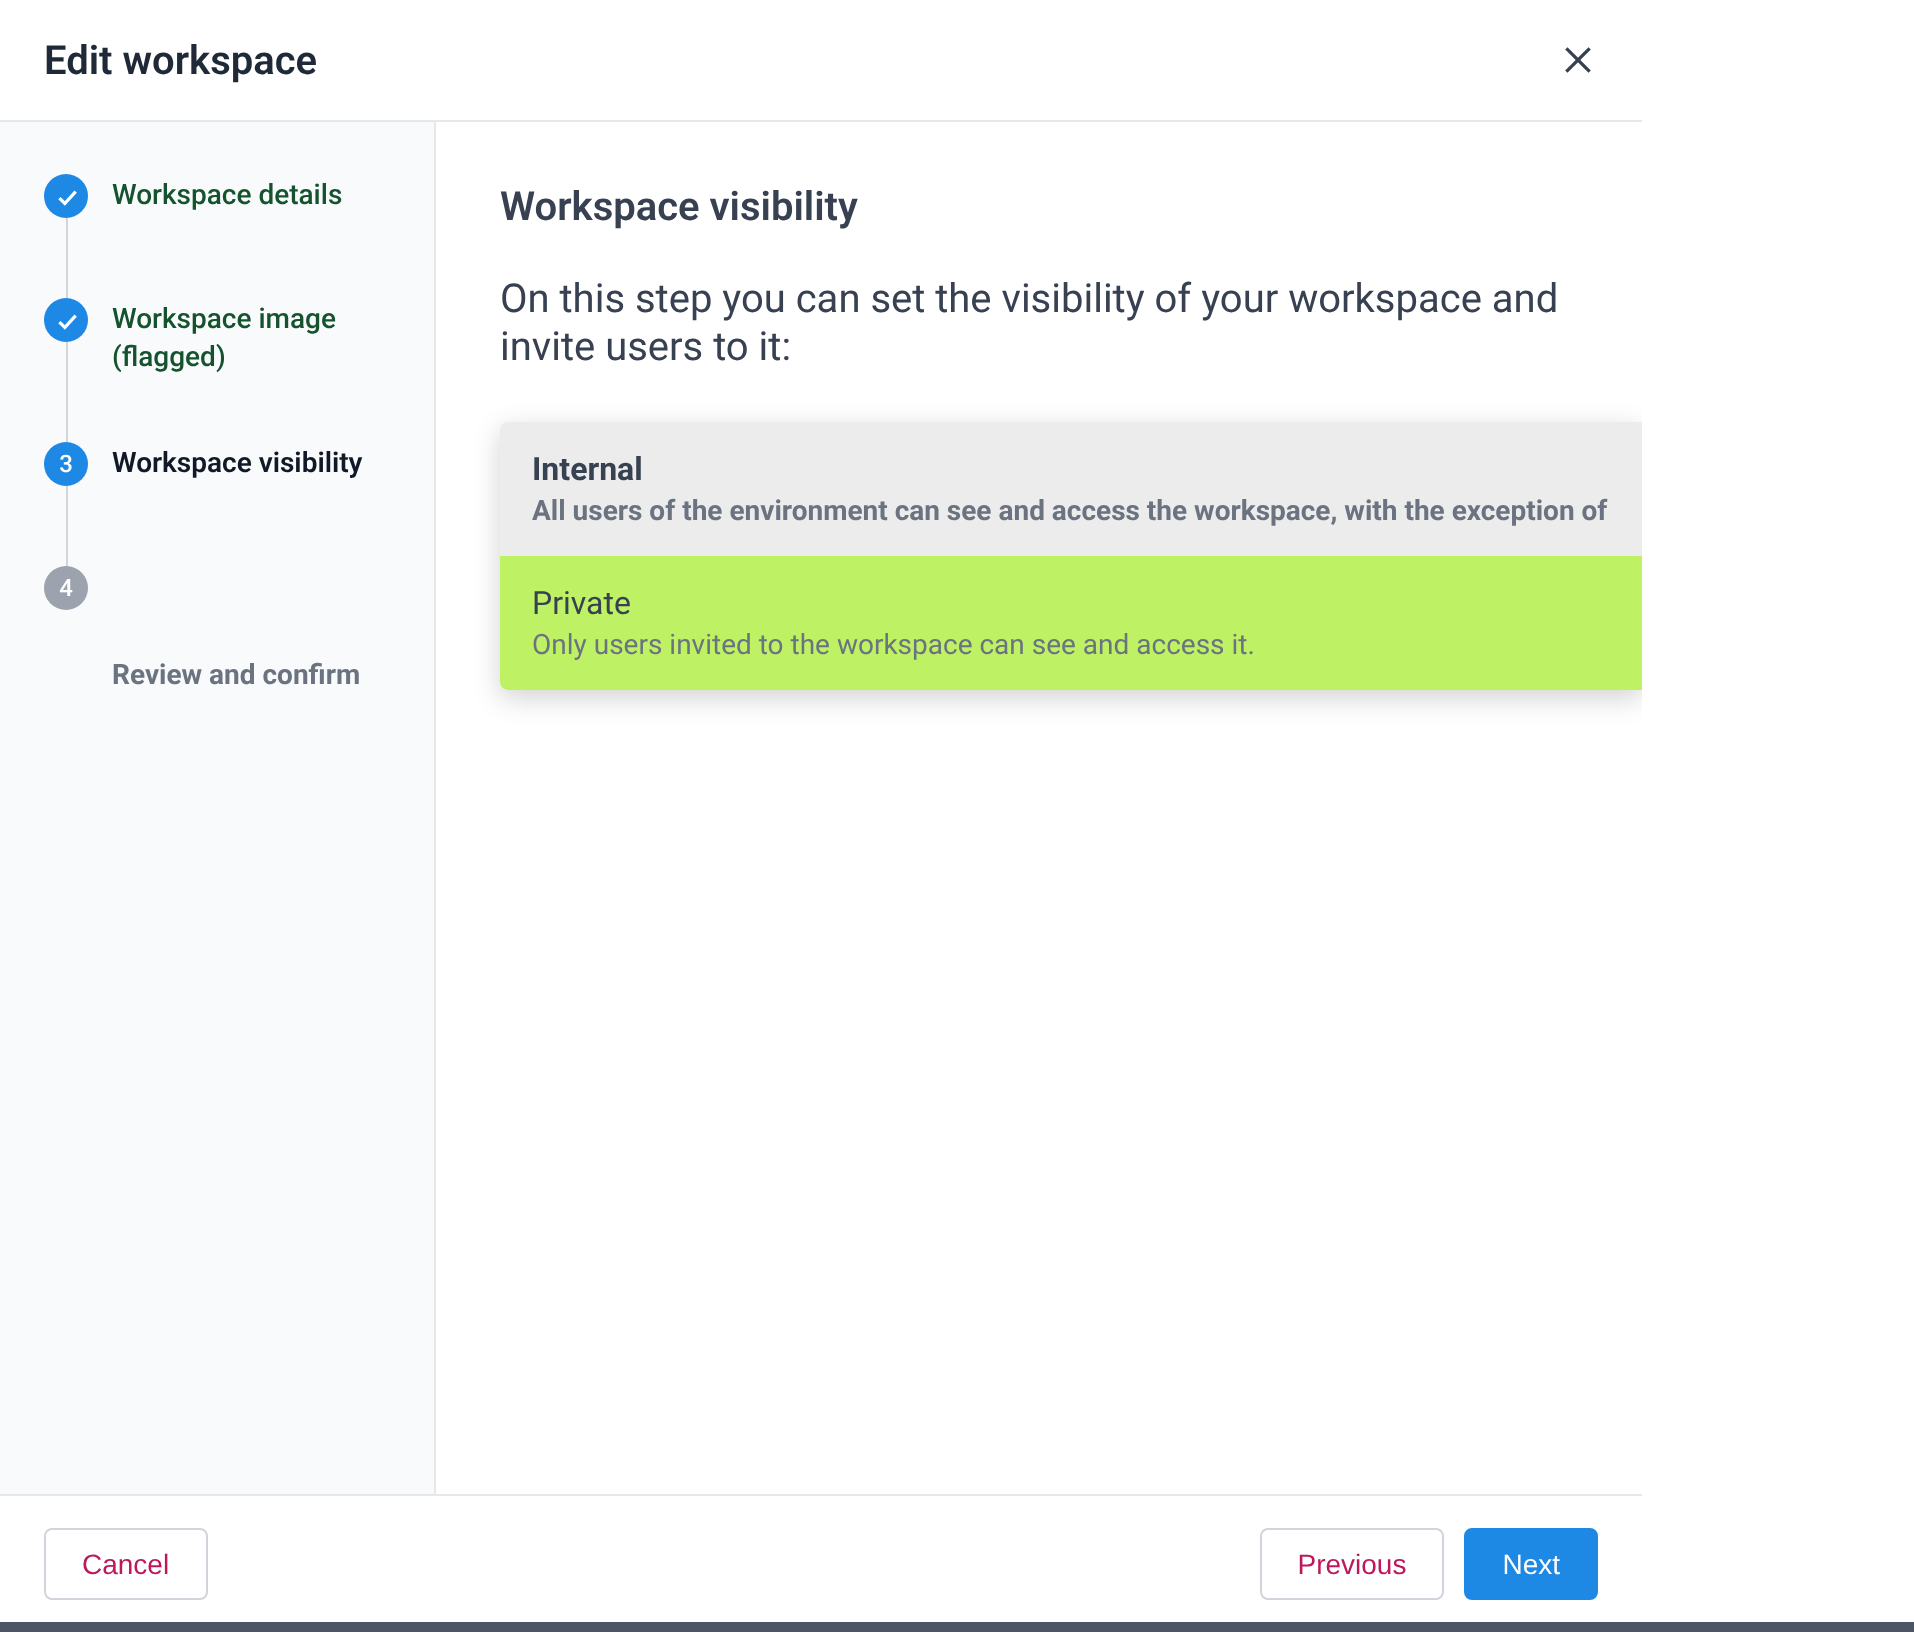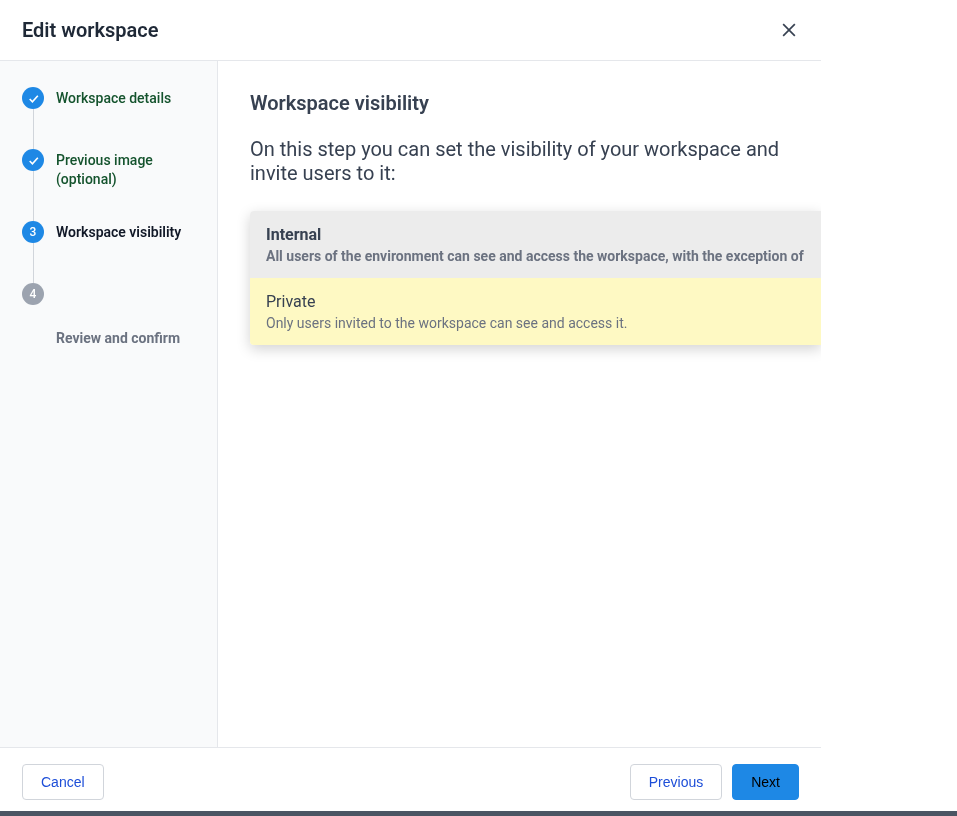--- a/index.html
+++ b/index.html
@@ -125,21 +125,21 @@
       margin-bottom: 26px;
     }
     .options {
       box-shadow: 0 4px 14px rgba(0,0,0,0.18);
       border-radius: 4px 0 0 4px;
       overflow: hidden;
     }
     .option {
       padding: 14px 16px;
       cursor: pointer;
-      background: #fef9c3;
+      background: #bef264;
     }
     .option.selected {
       background: #ececec;
       font-weight: bold;
     }
     .option-title {
       font-size: 16px;
       color: #374151;
       margin-bottom: 4px;
     }
@@ -161,26 +161,26 @@
       gap: 10px;
     }
     .btn {
       padding: 9px 18px;
       font-size: 14px;
       font-weight: 500;
       border-radius: 4px;
       cursor: pointer;
       border: 1px solid #d1d5db;
       background: #fff;
-      color: #1d4ed8;
+      color: #be185d;
     }
     .btn.primary {
       background: #1e88e5;
       border-color: #1e88e5;
-      color: #000000;
+      color: #ffffff;
     }
     .bottom-shadow {
       position: absolute;
       bottom: 0;
       left: 0;
       right: 0;
       height: 5px;
       background: #4b5563;
     }
     .check-svg {
@@ -219,21 +219,21 @@
 
       <div class="step">
         <div class="step-indicator-col">
           <div class="step-circle done">
             <svg class="check-svg" viewBox="0 0 24 24" fill="none" stroke="white" stroke-width="3">
               <polyline points="5 13 10 18 20 7"></polyline>
             </svg>
           </div>
           <div class="step-connector" style="height:50px"></div>
         </div>
-        <div class="step-label done">Previous image (optional)</div>
+        <div class="step-label done">Workspace image (flagged)</div>
       </div>
 
       <div class="step">
         <div class="step-indicator-col">
           <div class="step-circle current">3</div>
           <div class="step-connector"></div>
         </div>
         <div class="step-label current">Workspace visibility</div>
       </div>
 

